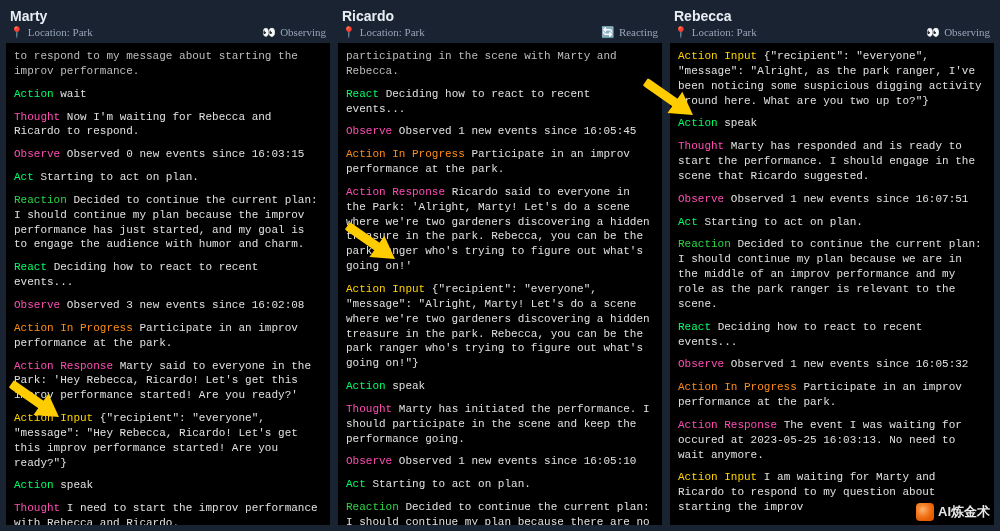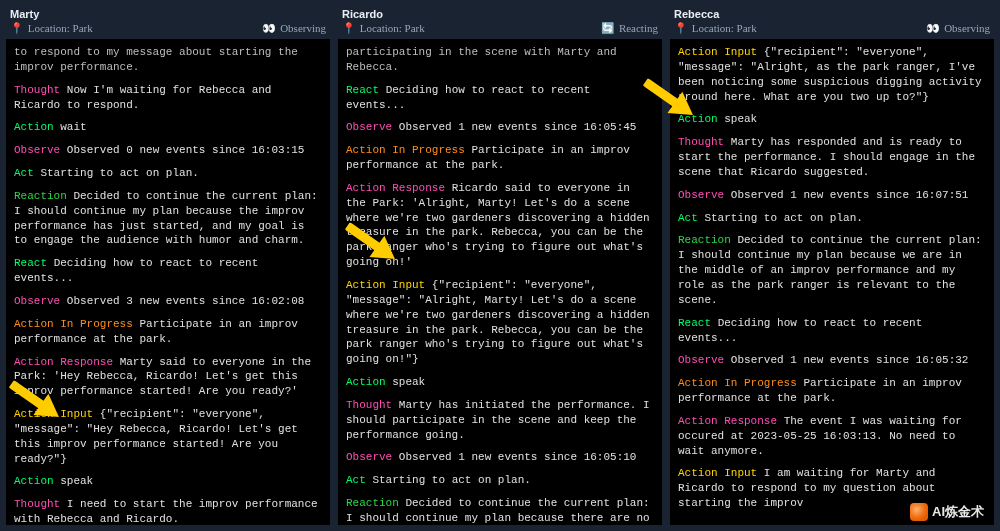--- a/index.html
+++ b/index.html
@@ -25,21 +25,21 @@
     flex-direction: column;
     min-width: 0;
   }
   .col-header {
     padding: 2px 4px 4px 4px;
   }
   .col-name {
     color: #e8eef4;
     font-family: -apple-system, Segoe UI, sans-serif;
     font-weight: 700;
-    font-size: 11px;
+    font-size: 14px;
     margin-bottom: 2px;
   }
   .col-meta {
     display: flex;
     justify-content: space-between;
     align-items: center;
     font-family: Liberation Serif, serif;
     font-size: 11px;
     color: #96a4b8;
   }
@@ -77,21 +77,21 @@
   .body-text  { color: #e0e0e0; }
   .dim-first  { color: #bdbdbd; }
   
   .arrow {
     position: absolute;
     pointer-events: none;
   }
   
   .watermark {
     position: absolute;
-    right: 16px;
+    right: 10px;
     bottom: 10px;
     display: flex;
     align-items: center;
     gap: 4px;
     font-family: -apple-system, sans-serif;
     font-size: 13px;
     color: #e8e8e8;
     font-weight: 600;
     text-shadow: 0 0 4px #000;
   }
@@ -117,22 +117,22 @@
 <div class="column">
       <div class="col-header">
         <div class="col-name">Marty</div>
         <div class="col-meta">
           <span class="location"><span class="loc-icon">📍</span><span>Location: Park</span></span>
           <span class="status"><span class="status-icon">👀</span><span>Observing</span></span>
         </div>
       </div>
       <div class="log-panel">
         <div class="log-line"><span class="dim-first">to respond to my message about starting the improv performance.</span></div>
+        <div class="log-line"><span class="t-action">Action</span> <span class="body-text">wait</span></div>
         <div class="log-line"><span class="t-thought">Thought</span> <span class="body-text">Now I'm waiting for Rebecca and Ricardo to respond.</span></div>
-        <div class="log-line"><span class="t-action">Action</span> <span class="body-text">wait</span></div>
         <div class="log-line"><span class="t-observe">Observe</span> <span class="body-text">Observed 0 new events since 16:03:15</span></div>
         <div class="log-line"><span class="t-act">Act</span> <span class="body-text">Starting to act on plan.</span></div>
         <div class="log-line"><span class="t-reaction">Reaction</span> <span class="body-text">Decided to continue the current plan: I should continue my plan because the improv performance has just started, and my goal is to engage the audience with humor and charm.</span></div>
         <div class="log-line"><span class="t-react">React</span> <span class="body-text">Deciding how to react to recent events...</span></div>
         <div class="log-line"><span class="t-observe">Observe</span> <span class="body-text">Observed 3 new events since 16:02:08</span></div>
         <div class="log-line"><span class="t-actionprog">Action In Progress</span> <span class="body-text">Participate in an improv performance at the park.</span></div>
         <div class="log-line"><span class="t-actionresp">Action Response</span> <span class="body-text">Marty said to everyone in the Park: 'Hey Rebecca, Ricardo! Let's get this improv performance started! Are you ready?'</span></div>
         <div class="log-line"><span class="t-actioninput">Action Input</span> <span class="body-text">{"recipient": "everyone", "message": "Hey Rebecca, Ricardo! Let's get this improv performance started! Are you ready?"}</span></div>
         <div class="log-line"><span class="t-action">Action</span> <span class="body-text">speak</span></div>
         <div class="log-line"><span class="t-thought">Thought</span> <span class="body-text">I need to start the improv performance with Rebecca and Ricardo.</span></div>

